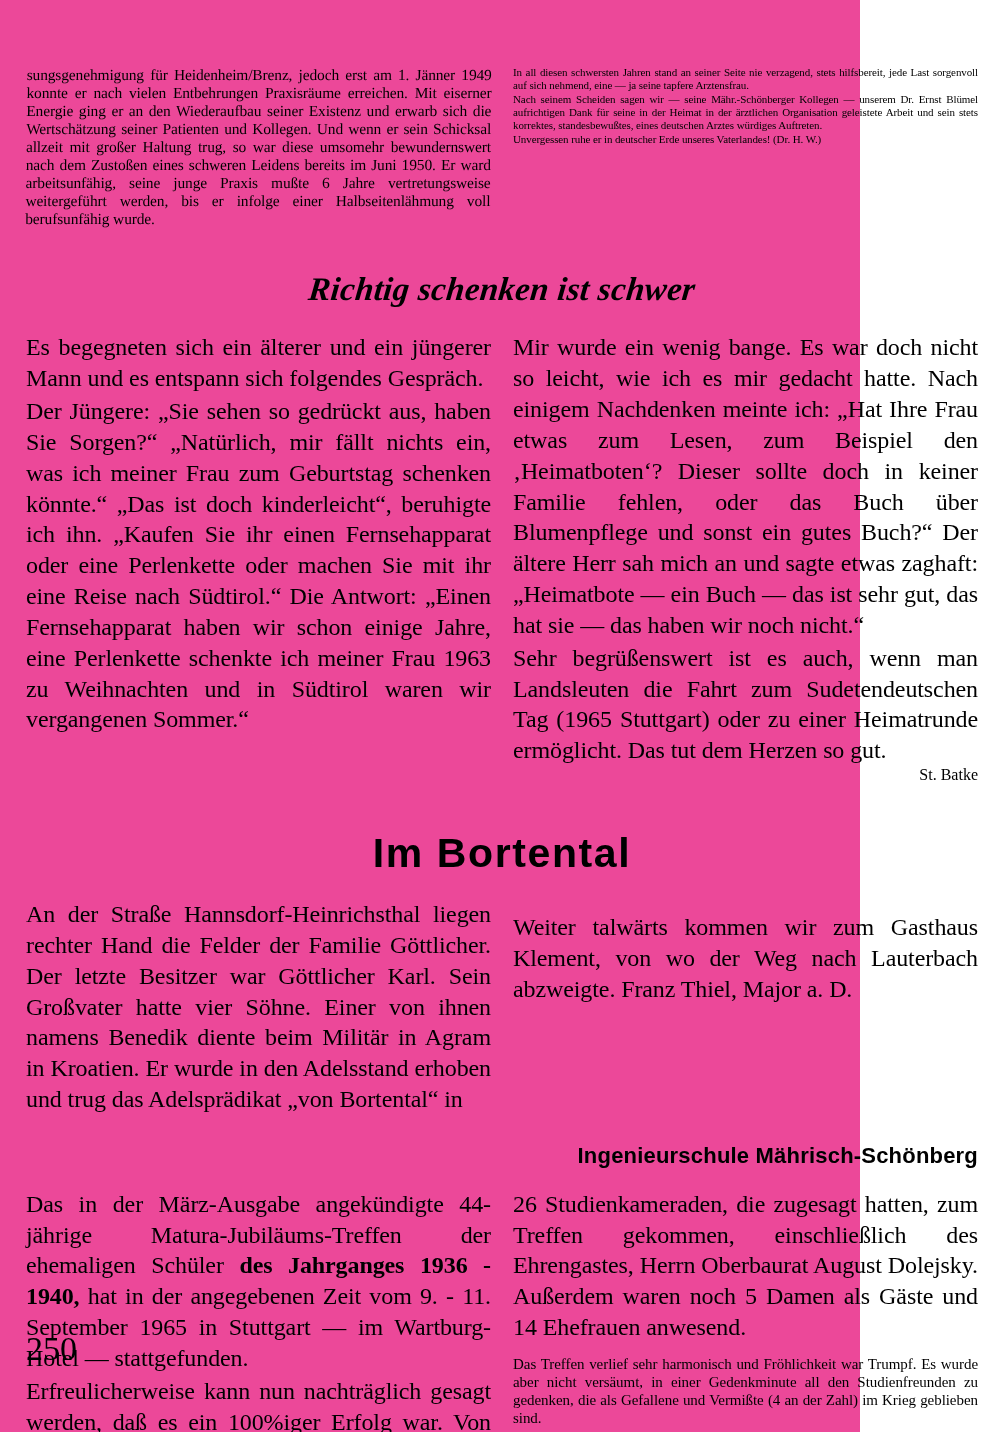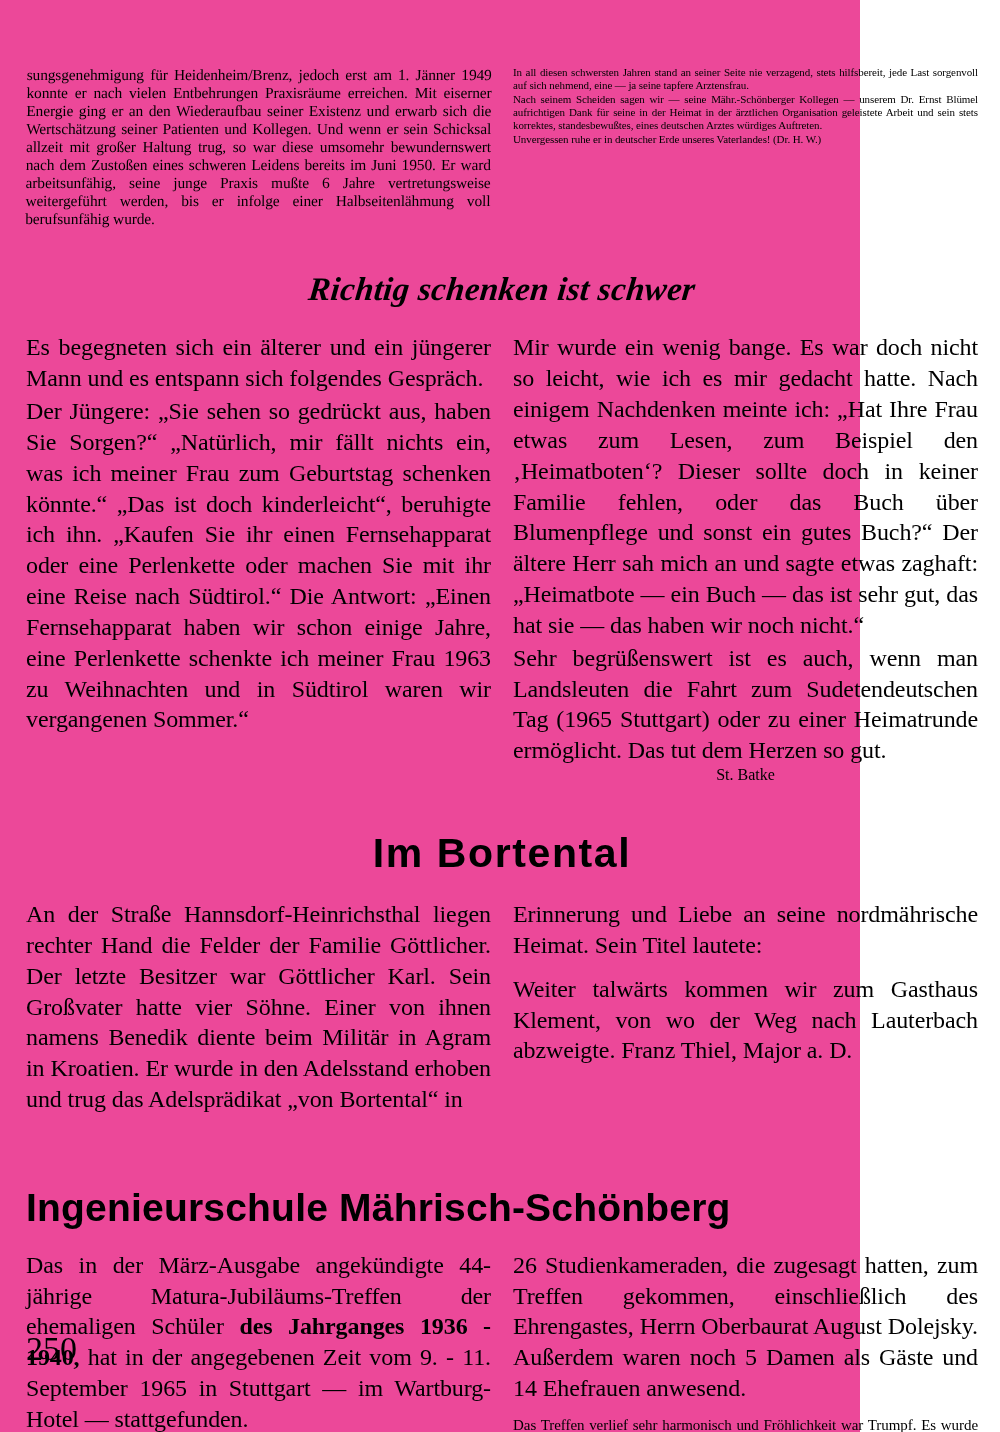--- a/index.html
+++ b/index.html
@@ -68,41 +68,41 @@
   }
   .h-bold-wide {
     text-align: center;
     font-family: "Liberation Sans", sans-serif;
     font-weight: bold;
     font-size: 41px;
     letter-spacing: 1.6px;
     margin: 46px 0 22px 0;
   }
   .h-bold {
-    text-align: left;
+    text-align: right;
     font-family: "Liberation Sans", sans-serif;
     font-weight: bold;
-    font-size: 39px;
+    font-size: 22px;
     letter-spacing: 0.2px;
-    margin: 71px 0 20px 0;
+    margin: 28px 0 20px 0;
   }
 
   
   .art p {
     margin: 0 0 2px 0;
     font-size: 24px;
     line-height: 1.285;
     text-align: justify;
     letter-spacing: -0.1px;
   }
   .art p.last { margin-bottom: 0; }
   .art .gap { margin-top: 13px; }
   .sig {
     display: block;
-    text-align: center;
+    text-align: right;
     margin-top: -2px;
   }
   .art .bold { font-weight: bold; }
 
   
   .small-note p {
     margin: 12px 0 0 0;
     font-size: 15.0px;
     line-height: 1.2;
     text-align: justify;
@@ -146,35 +146,34 @@
         <span class="sig">St. Batke</span>
       </div>
     </div>
 
     <h2 class="h-bold-wide">Im Bortental</h2>
     <div class="cols art">
       <div class="col">
         <p class="last">An der Straße Hannsdorf-Heinrichsthal liegen rechter Hand die Felder der Familie Göttlicher. Der letzte Besitzer war Göttlicher Karl. Sein Großvater hatte vier Söhne. Einer von ihnen namens Benedik diente beim Militär in Agram in Kroatien. Er wurde in den Adelsstand erhoben und trug das Adelsprädikat „von Bortental“ in</p>
       </div>
       <div class="col">
-        <p>Erinnerung und Liebe an seine nordmährische Heimat. Sein Titel lautete:</p>
         <p class="gap last">Weiter talwärts kommen wir zum Gasthaus Klement, von wo der Weg nach Lauterbach abzweigte. Franz Thiel, Major a. D.</p>
       </div>
     </div>
 
     <h2 class="h-bold">Ingenieurschule Mährisch-Schönberg</h2>
     <div class="cols art">
       <div class="col">
         <p><span>Das in der März-Ausgabe angekündigte 44-jährige Matura-Jubiläums-Treffen der ehemaligen Schüler </span><span class="bold">des Jahrganges 1936 - 1940,</span><span> hat in der angegebenen Zeit vom 9. - 11. September 1965 in Stuttgart — im Wartburg-Hotel — stattgefunden.</span></p>
         <p class="last">Erfreulicherweise kann nun nachträglich gesagt werden, daß es ein 100%iger Erfolg war. Von den 28 Überlebenden waren alle</p>
       </div>
       <div class="col">
         <p>26 Studienkameraden, die zugesagt hatten, zum Treffen gekommen, einschließlich des Ehrengastes, Herrn Oberbaurat August Dolejsky. Außerdem waren noch 5 Damen als Gäste und 14 Ehefrauen anwesend.</p>
         <div class="small-note">
-          <p>Das Treffen verlief sehr harmonisch und Fröhlichkeit war Trumpf. Es wurde aber nicht versäumt, in einer Gedenkminute all den Studienfreunden zu gedenken, die als Gefallene und Vermißte (12 an der Zahl) im Krieg geblieben sind.</p>
+          <p>Das Treffen verlief sehr harmonisch und Fröhlichkeit war Trumpf. Es wurde aber nicht versäumt, in einer Gedenkminute all den Studienfreunden zu gedenken, die als Gefallene und Vermißte (4 an der Zahl) im Krieg geblieben sind.</p>
         </div>
       </div>
     </div>
 
   </div>
 
   <div class="pagenum">250</div>
 </div>
 
 </body></html>

